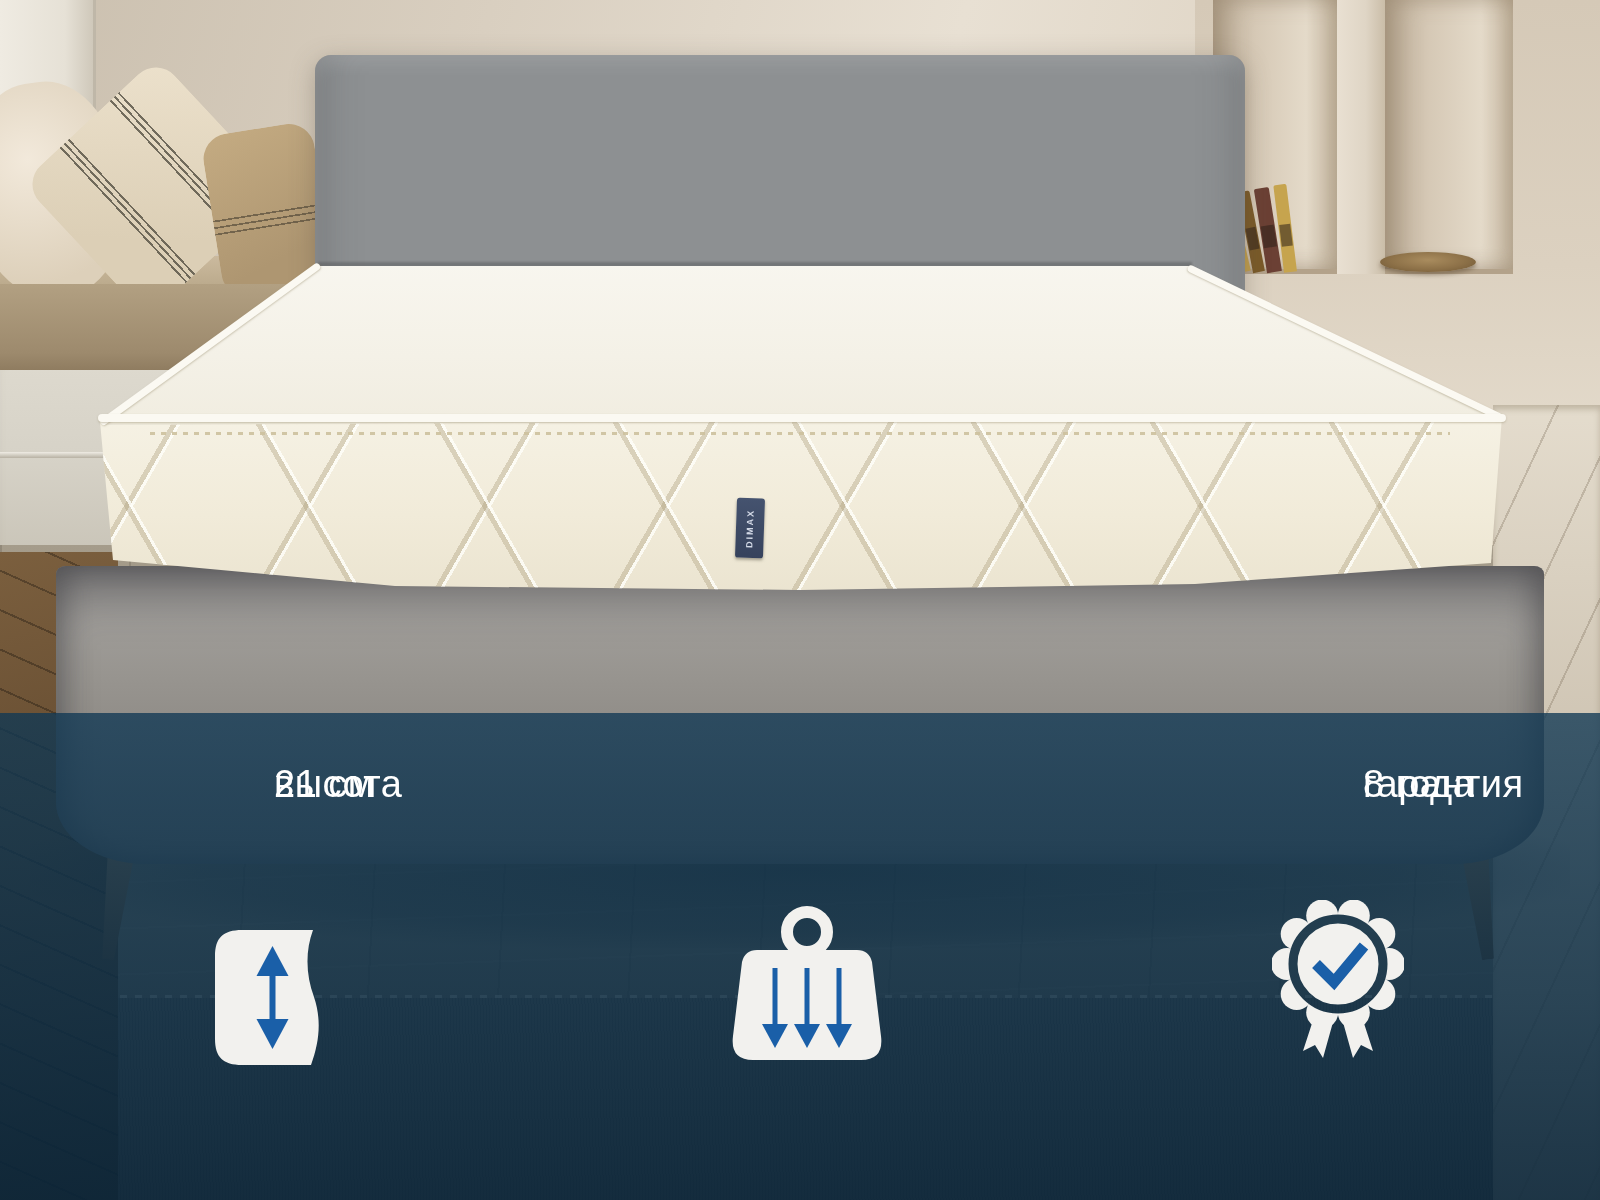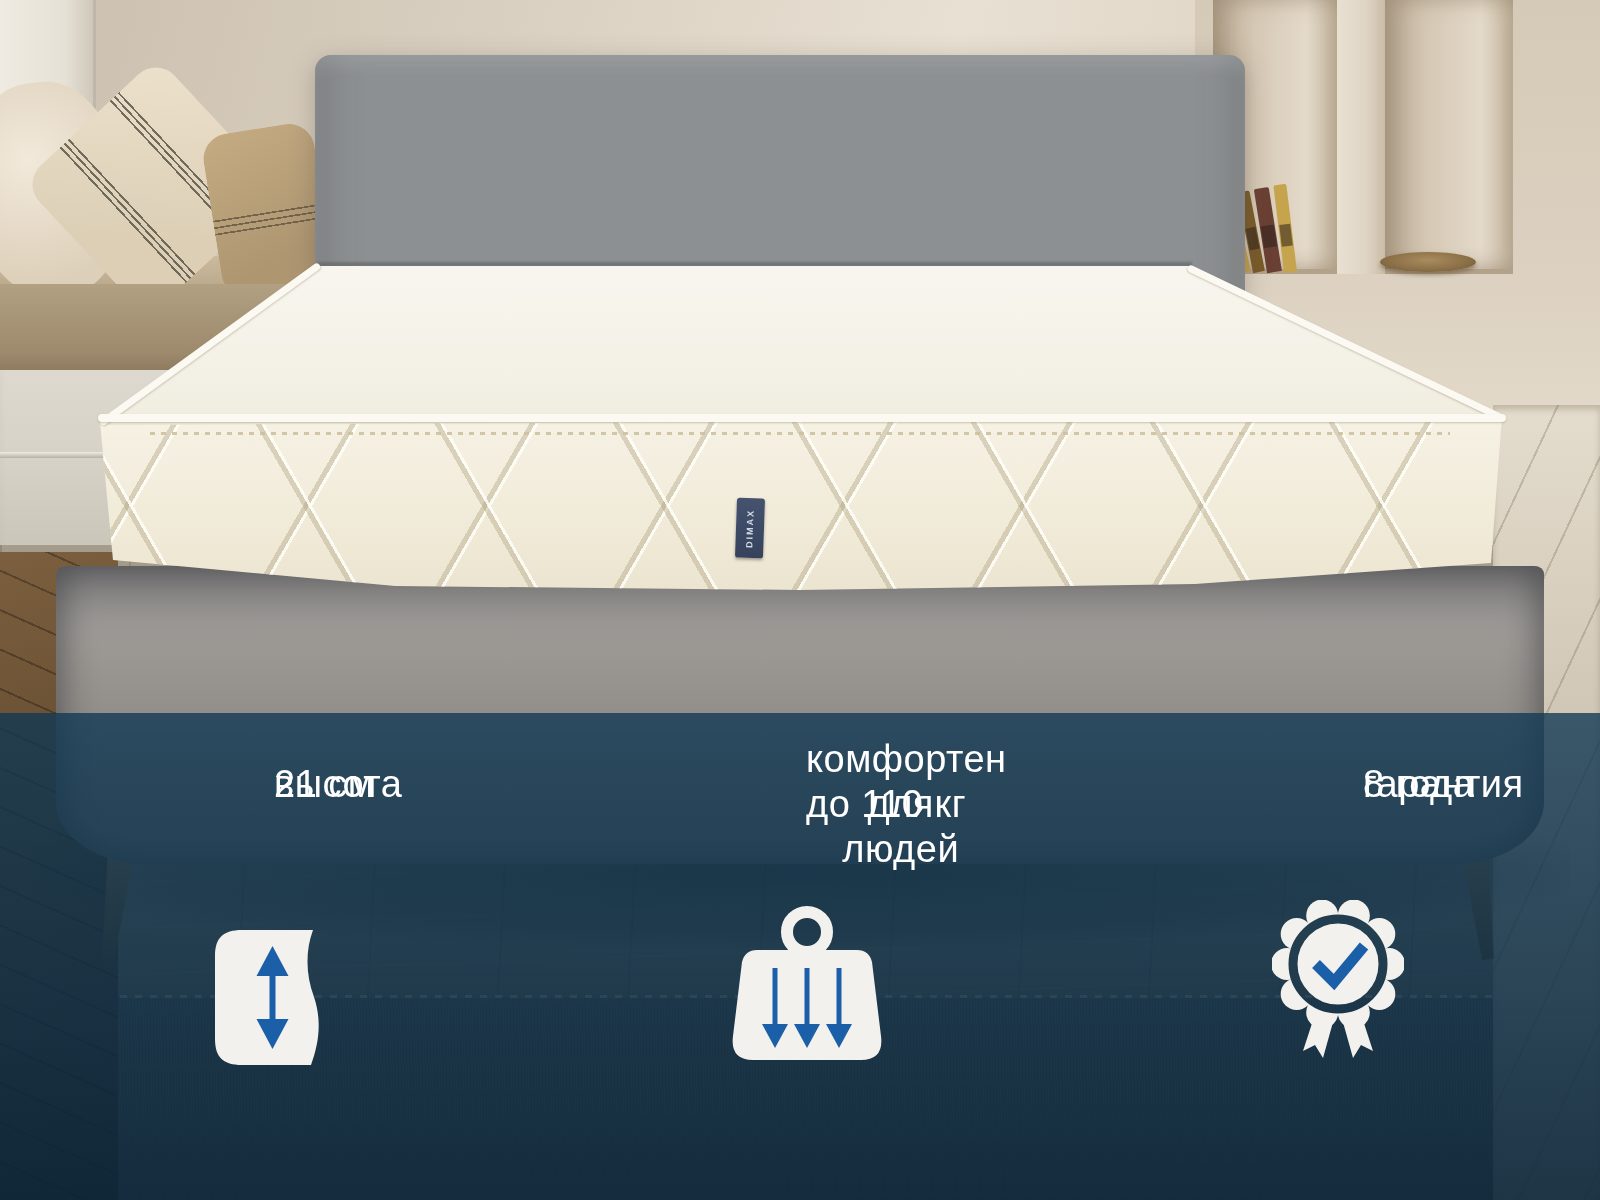--- a/index.html
+++ b/index.html
@@ -190,26 +190,20 @@
     <span>DIMAX</span>
   </div>
 
   <div class="banner">
 
     <div class="feat-text ft1">
       <span class="reg">высота</span>
         <b>21 см</b>
     </div>
 
-    <div class="feat-text ft2">
-      <span>комфортен</span>
-        <br>
-      <span class="reg">для людей</span>
-        <b>до 110 кг</b>
-    </div>
 
     <div class="feat-text ft3">
       <span class="reg">гарантия</span>
         <b>8 года</b>
     </div>
 
     <svg class="icon-svg ic1" viewBox="0 0 125 135">
       <path fill="#f2f1ee" d="M 27 0 L 98 0 C 90 22 91 45 99 67 C 107 91 104 113 96 135 L 27 135 C 8 135 0 127 0 109 L 0 26 C 0 8 8 0 27 0 Z"></path>
       <rect x="54.5" y="42" width="6" height="52" fill="#1a5fa8"></rect>
       <polygon points="57.5,16 41.5,46 73.5,46" fill="#1a5fa8"></polygon>

